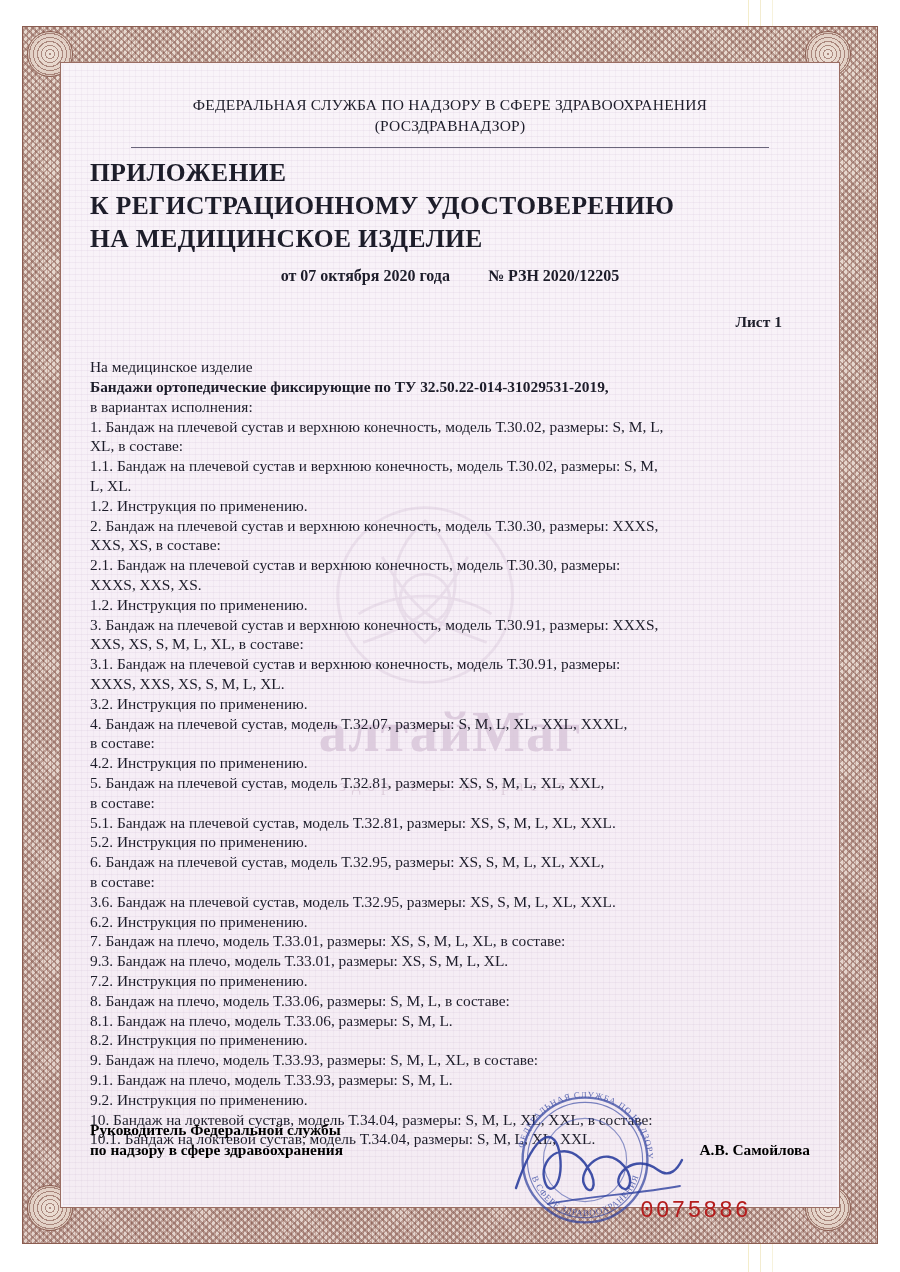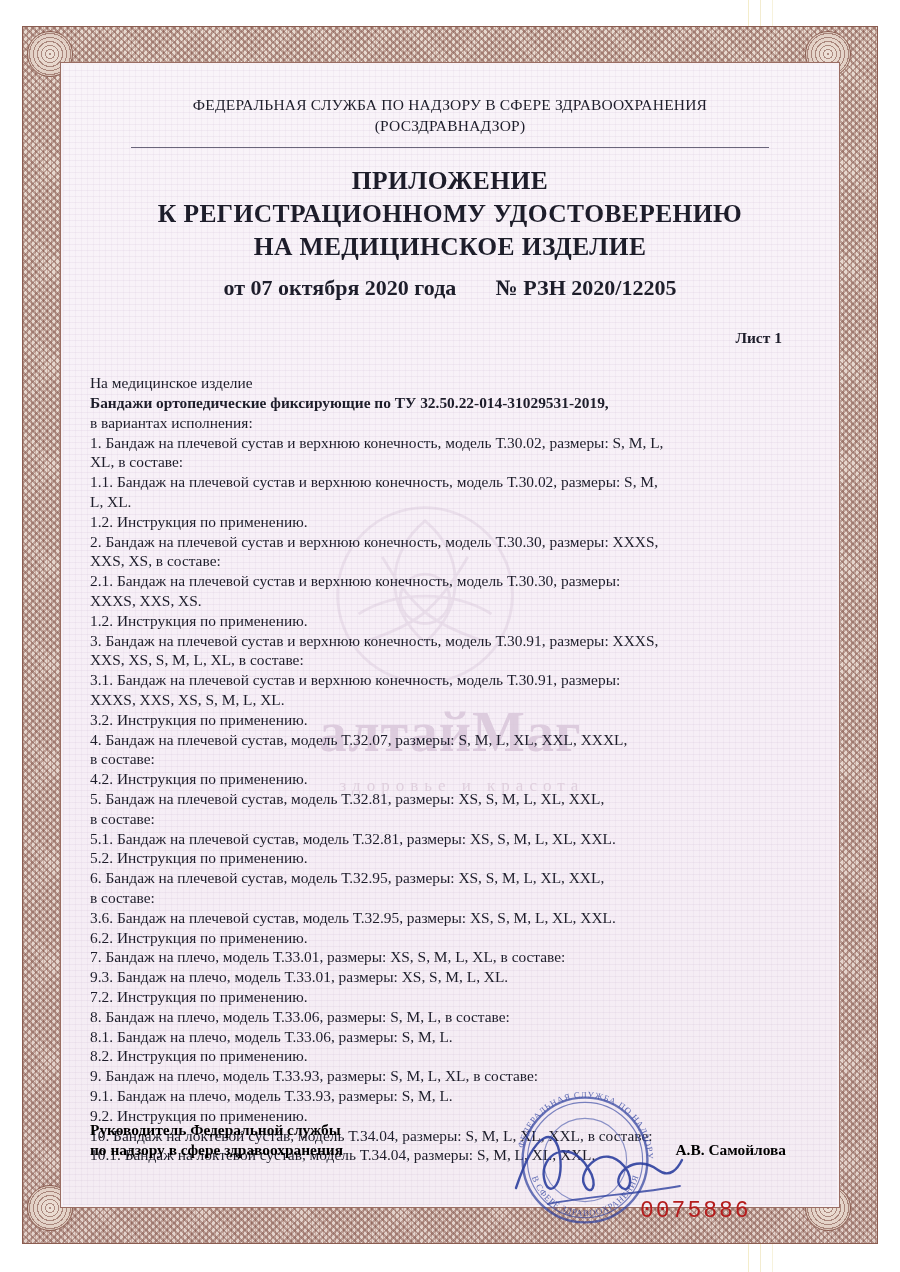--- a/index.html
+++ b/index.html
@@ -149,32 +149,31 @@
     line-height: 1.35;
   }
   .rule {
     margin: 10px auto 0 auto;
     width: 638px;
     height: 1px;
     background: #3a3550;
     opacity: .75;
   }
   .title {
-    margin-top: 16px;
-    text-align: center;
+    margin-top: 8px;
     font-weight: 700;
     font-size: 25.5px;
     line-height: 1.30;
     letter-spacing: .4px;
   }
   .doc-meta {
     margin-top: 12px;
     text-align: center;
     font-weight: 700;
-    font-size: 22px;
+    font-size: 16px;
   }
   .doc-meta .date { margin-right: 34px; }
   .sheet {
     margin-top: 28px;
     text-align: right;
     padding-right: 28px;
     font-weight: 700;
     font-size: 15.5px;
   }
 
@@ -190,21 +189,21 @@
     position: absolute;
     left: 90px;
     top: 1120px;
     width: 720px;
     font-size: 15.4px;
     line-height: 1.30;
   }
   .sig-role { font-weight: 700; }
   .sig-name {
     position: absolute;
-    right: 24px;
+    right: 0;
     top: 20px;
     font-weight: 700;
   }
   .serial {
     position: absolute;
     left: 640px;
     top: 1198px;
     width: 180px;
     text-align: left;
     color: #b41d1d;

